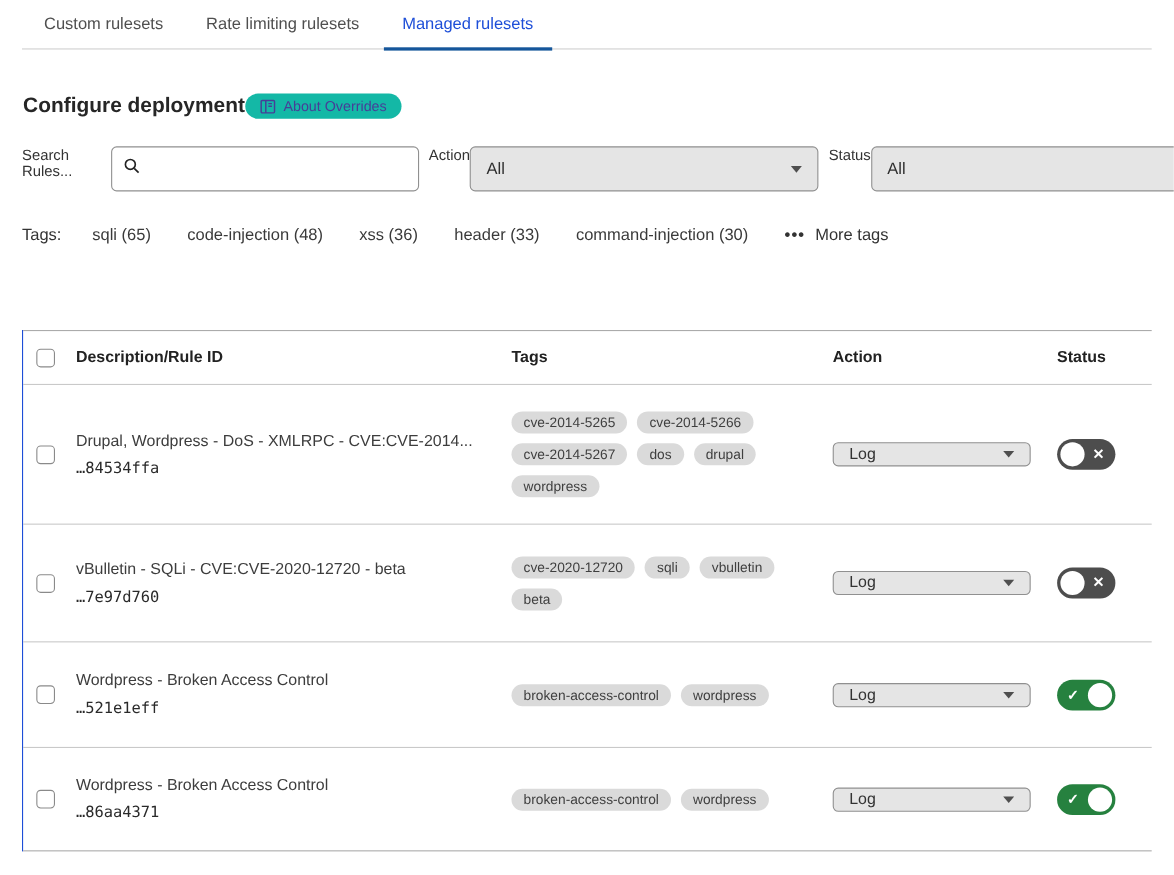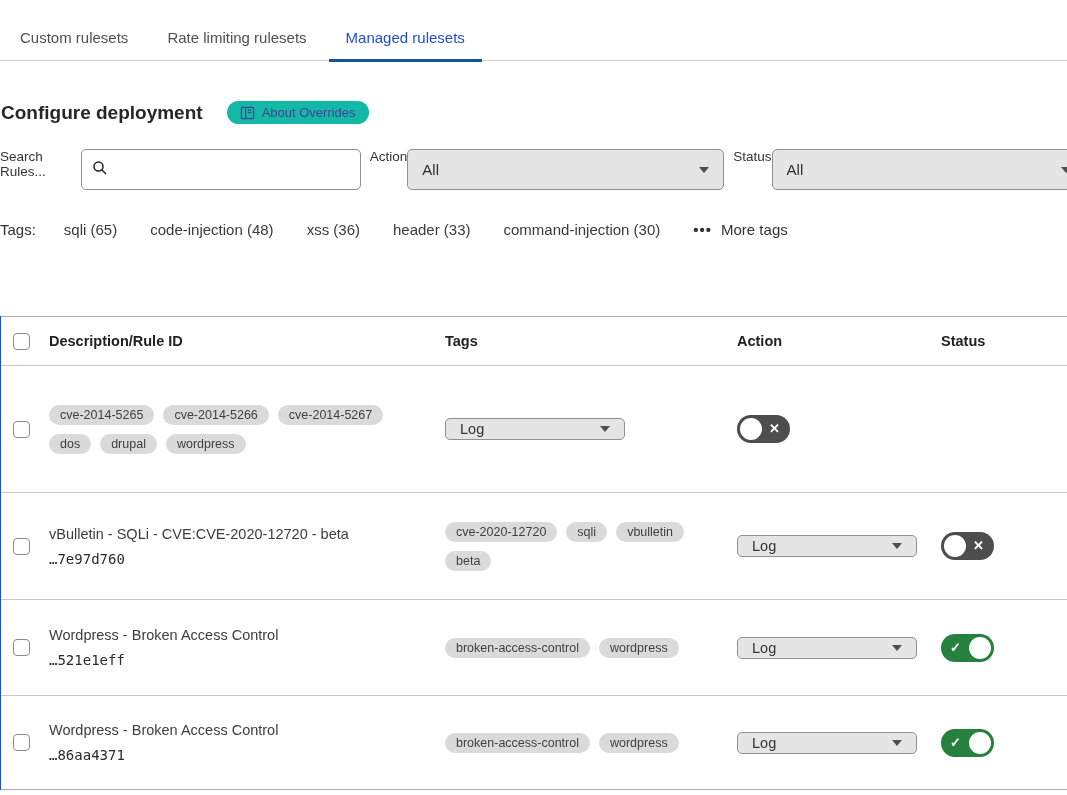--- a/index.html
+++ b/index.html
@@ -1,27 +1,27 @@
 <!DOCTYPE html>
 <html><head>
 <meta charset="utf-8">
 <style>
   * { box-sizing: border-box; margin: 0; padding: 0; }
   html,body { width:1067px; height:795px; background:#fff; overflow:hidden;
     font-family:"Liberation Sans", sans-serif; color:#363636; }
-  .page { padding:0 0;margin-top:16px; }
+  .page { padding:0 20px; }
 
   
   .tabbar { display:flex; gap:5px; border-bottom:1px solid #cfcfcf; padding-left:3px; height:45px; align-items:flex-end; }
   .tab { padding:0 17px 14px 17px; font-size:15px; color:#4f4f4f; cursor:pointer; position:relative; white-space:nowrap; }
   .tab.active { color:#1d4ed8; font-weight:normal;text-align:center; }
   .tab.active::after { content:""; position:absolute; left:0; right:0; bottom:-2px; height:3px; background:#15569B; }
 
   
-  .heading-row { display:flex; align-items:center; gap:24px; margin-top:40px; padding-left:1px; }
+  .heading-row { display:flex; align-items:center; margin-top:40px; padding-left:1px; }
   .page-title { font-size:19px; font-weight:bold; color:#262626; }
   .badge { display:inline-flex; align-items:center; gap:7px; background:#14b8a6; color:#473E98;
            border-radius:12px; padding:4px 13px; font-size:13px; cursor:pointer; }
   .badge svg { display:block; }
 
   
   .filters { display:flex; gap:9px; margin-top:25px; }
   .field { display:flex; flex-direction:row; }
   .field-label { font-size:13.5px; color:#333; margin-bottom:4px; }
   .search-box { width:315px; height:41px; border:1px solid #909090; border-radius:5px;
@@ -143,20 +143,24 @@
       <div>Description/Rule ID</div>
       <div>Tags</div>
       <div>Action</div>
       <div>Status</div>
     </div>
     <div id="table-body">
   <div class="trow">
     <div class="cb-cell">
             <span class="checkbox"></span>
           </div>
+    <div class="desc-cell">
+      <div class="desc">Drupal, Wordpress - DoS - XMLRPC - CVE:CVE-2014...</div>
+      <div class="rule-id">…84534ffa</div>
+    </div>
     <div class="tags-cell">
             <span class="chip">cve-2014-5265</span>
             <span class="chip">cve-2014-5266</span>
             <span class="chip">cve-2014-5267</span>
             <span class="chip">dos</span>
             <span class="chip">drupal</span>
             <span class="chip">wordpress</span>
           </div>
     <div class="action-cell">
       <div class="select">

